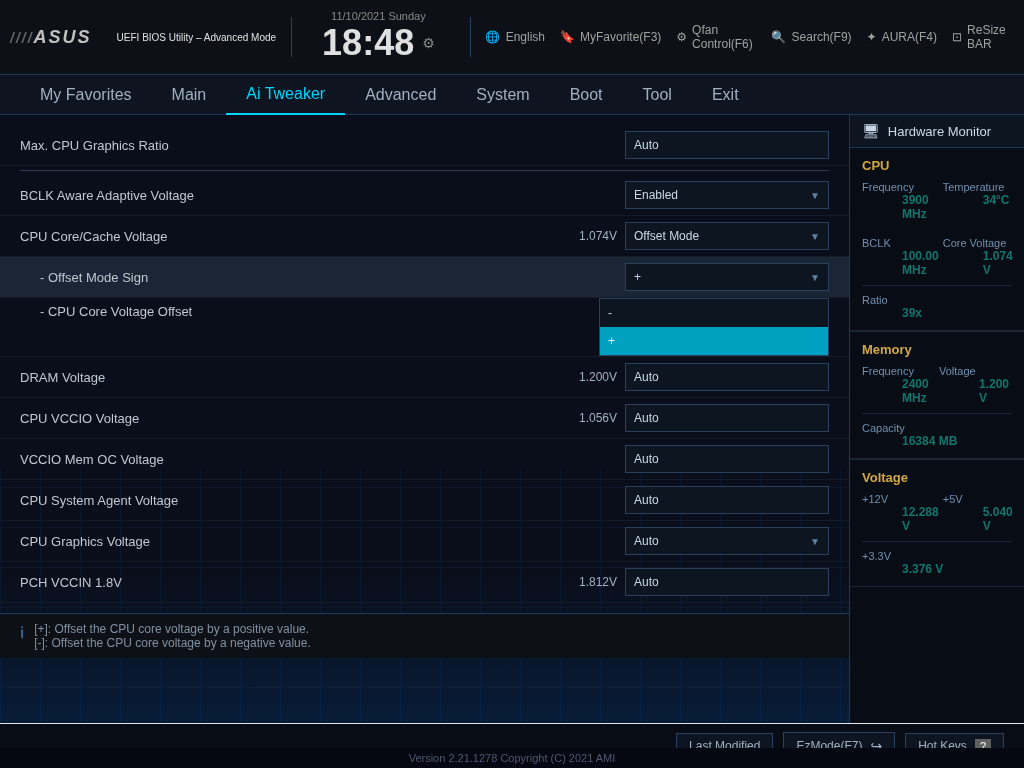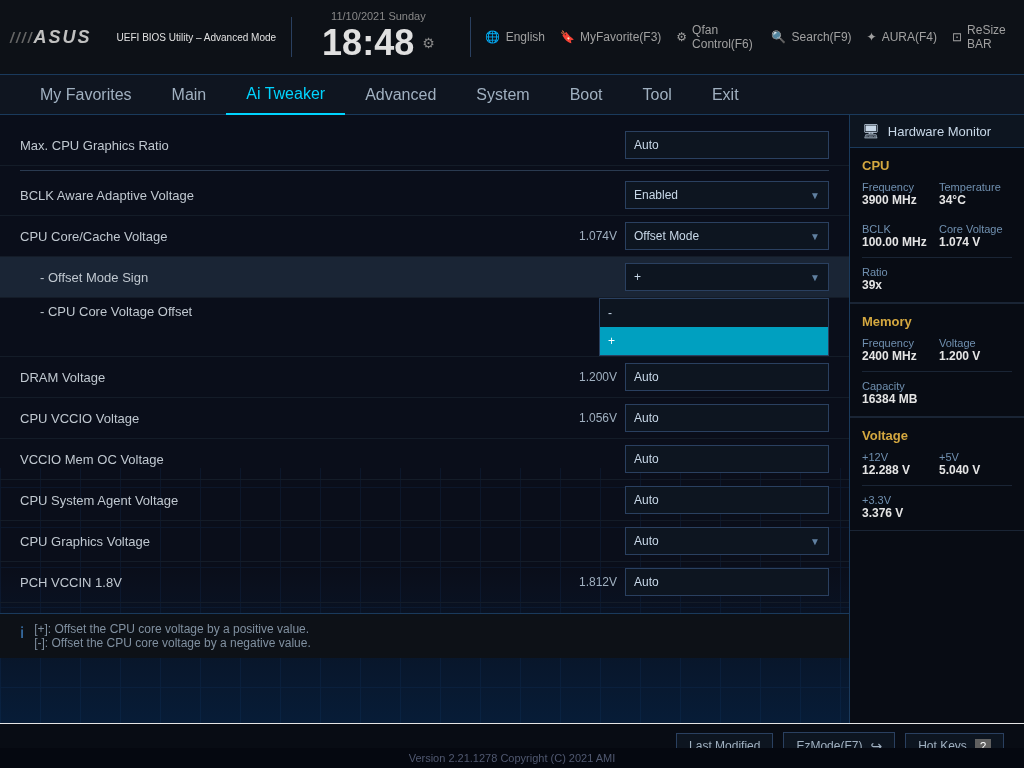--- a/index.html
+++ b/index.html
@@ -233,23 +233,24 @@
     .hw-grid {
       display: grid;
       grid-template-columns: 1fr 1fr;
       gap: 16px 4px;
     }
     .hw-item-label {
       color: #7090b0;
       font-size: 11px;
     }
     .hw-item-value {
-      color: #e5e5e5;
+      color: #0f766e;
       font-size: 12px;
       font-weight: bold;
+      margin-left: 40px;
     }
     .hw-divider {
       border: none;
       border-top: 1px solid #1a2535;
       margin: 8px 0;
     }
 
     
     .bottom-bar {
       height: 45px;

